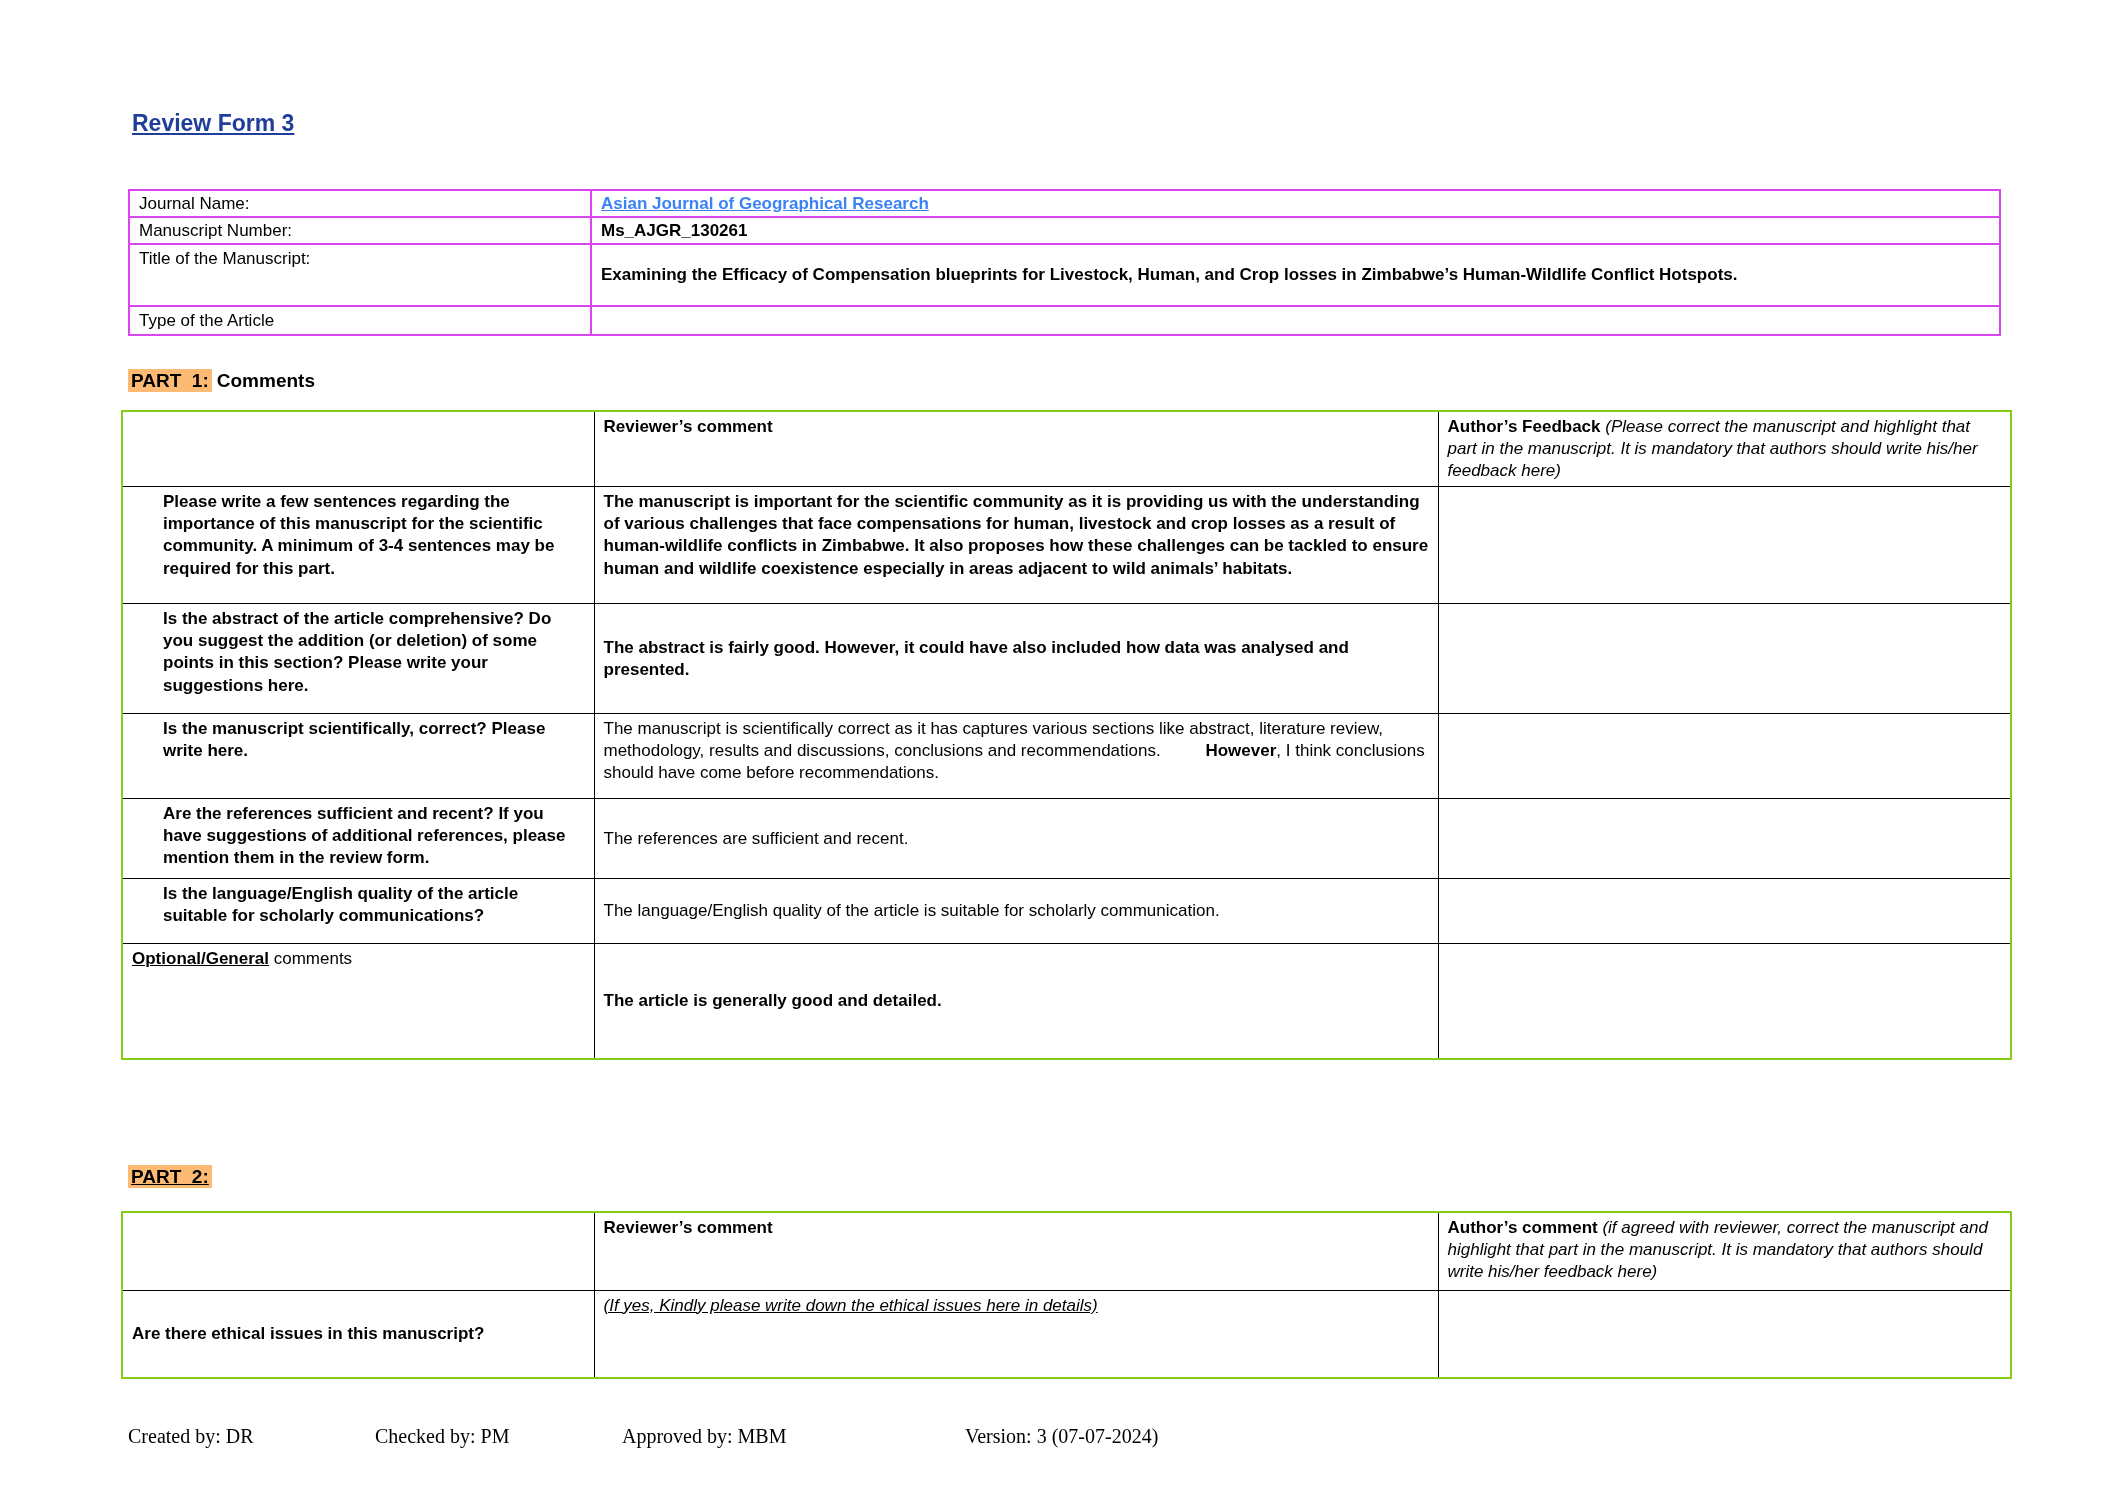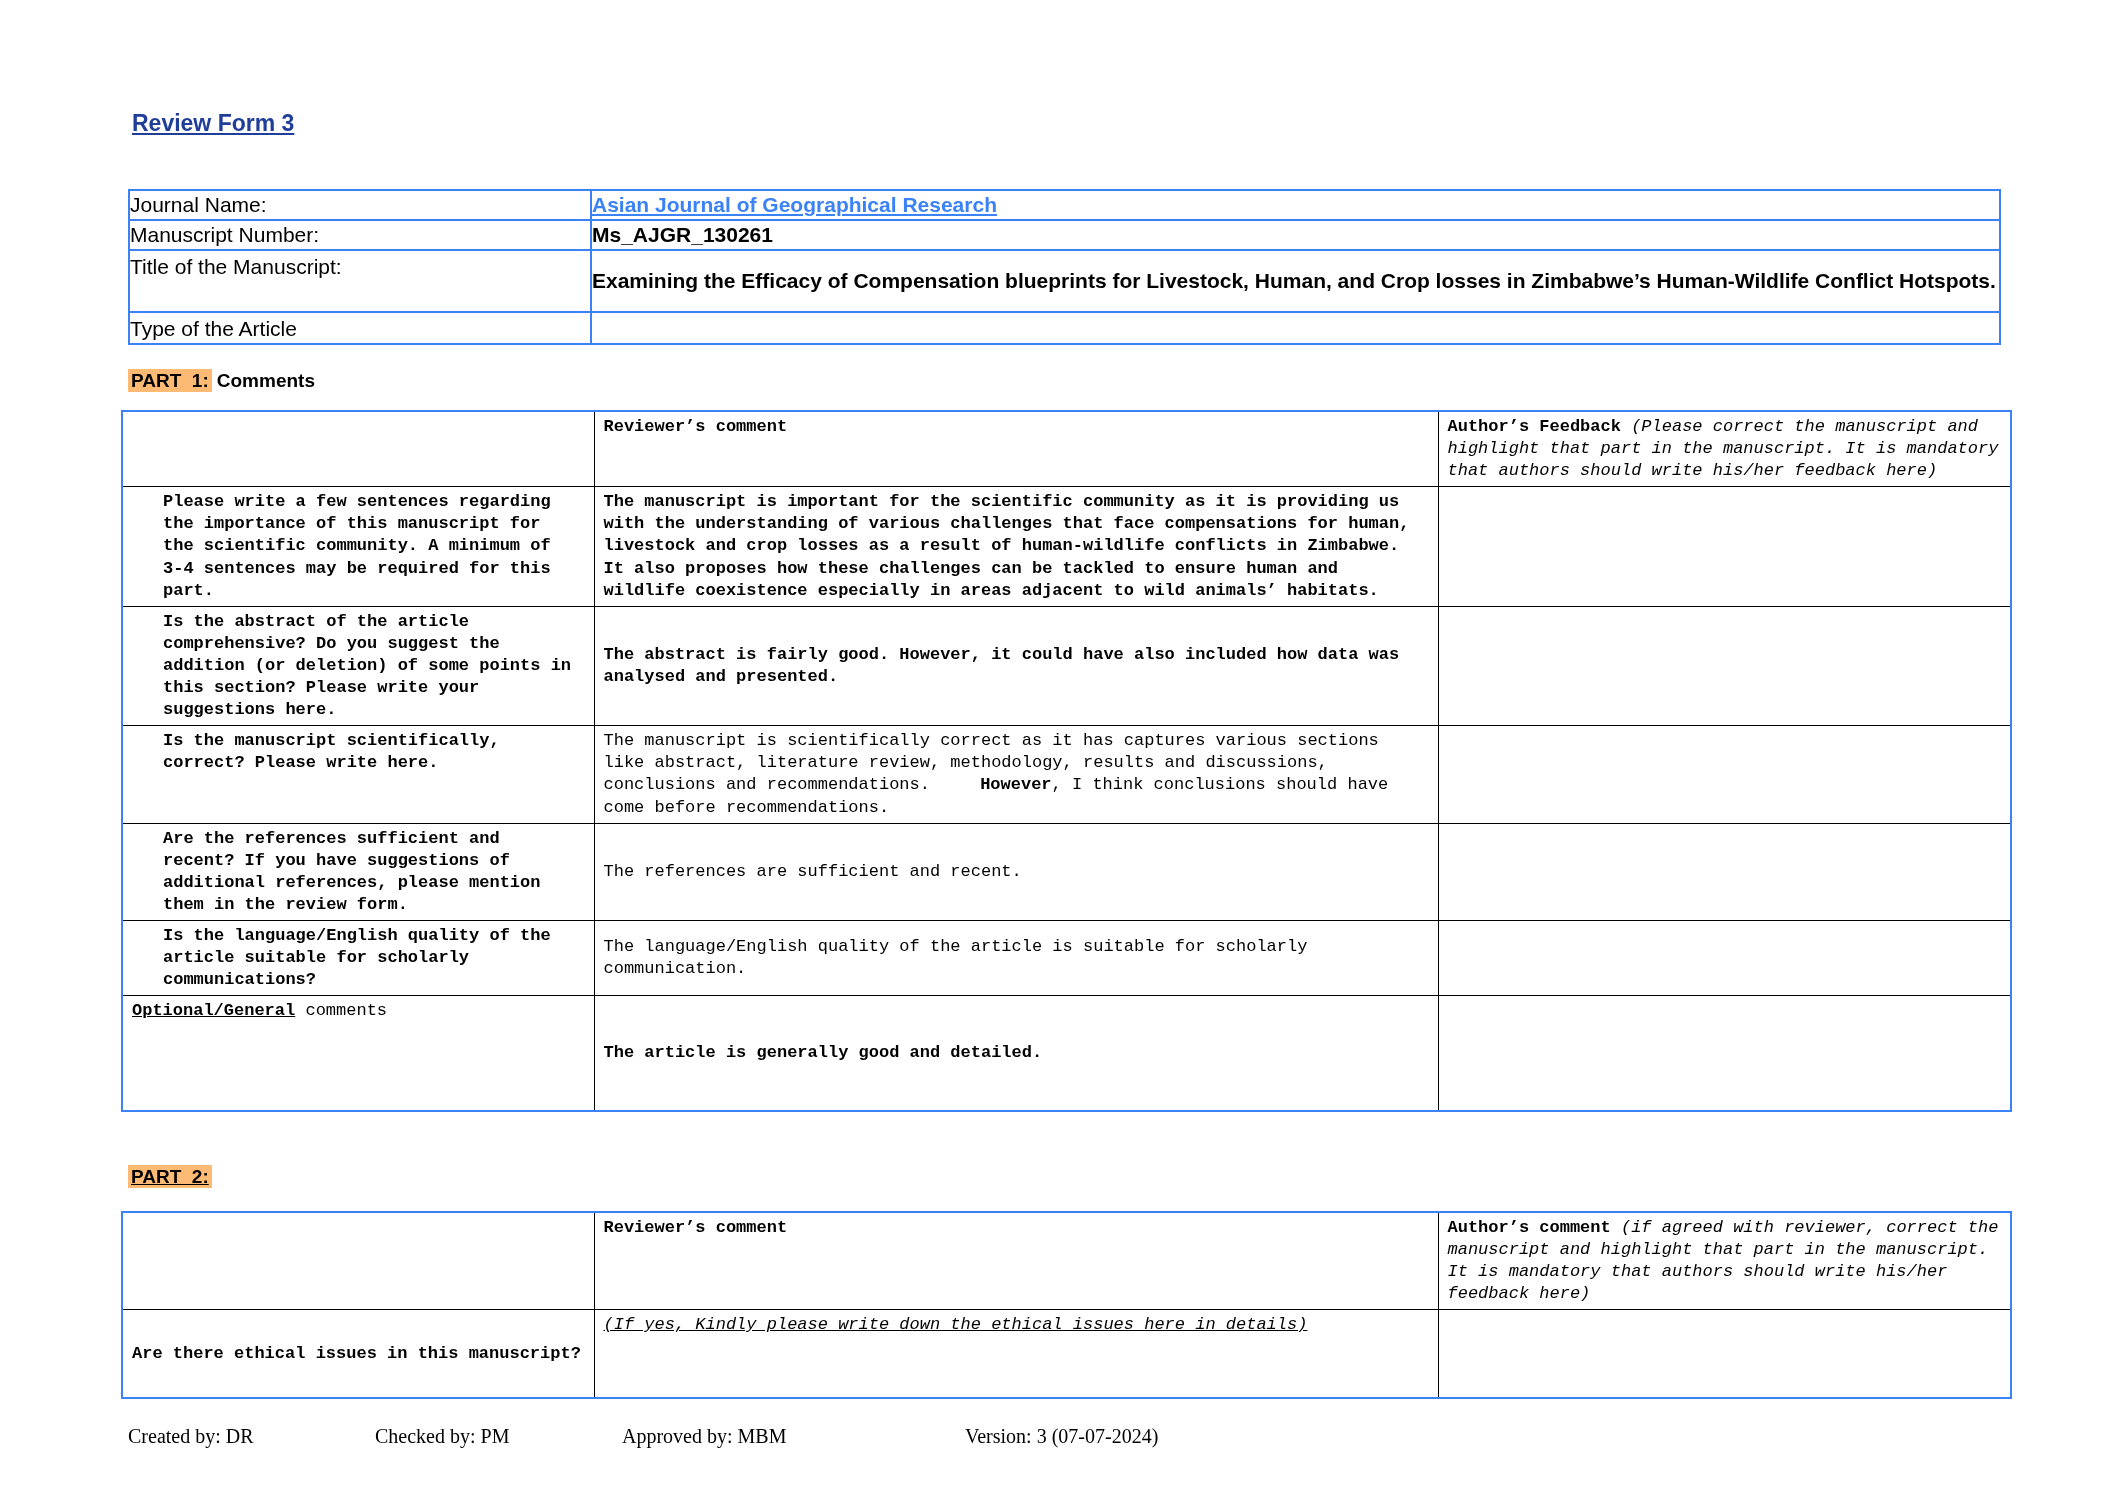--- a/index.html
+++ b/index.html
@@ -12,40 +12,40 @@
   #page-title {
     position:absolute; left:128px; top:106px; margin:4px;
     font-size:23px; font-weight:bold; color:#1F3D99; text-decoration:underline;
   }
 
   
   table.journal {
     position:absolute; left:128px; top:189px; width:1873px;
     border-collapse:collapse; table-layout:fixed; background:#fff;
   }
-  table.journal td { border:2px solid #3b82f6; font-size:21px; padding:2px 0; vertical-align:middle; overflow:hidden; }
+  table.journal td { border:2px solid #d946ef; font-size:17px; padding:2px 9px; vertical-align:middle; overflow:hidden; }
   tr.jr-sm  { height:27px; }
   tr.jr-ttl { height:62px;margin-left:39px; }
   tr.jr-typ { height:29px; }
   .jlabel-top { vertical-align:top !important; padding-top:4px !important; }
   .jvalue { font-weight:bold; }
   a.jlink { color:#3b82f6; font-weight:bold; text-decoration:underline; cursor:pointer; }
 
   
   .part-heading { position:absolute; font-size:19px; font-weight:bold; }
   #p1h { left:128px; top:370px; }
   #p2h { left:128px; top:1166px; }
   .hl { background:#fdba74; white-space:pre; padding:1px 3px; }
   .hl-underline { text-decoration:underline; }
   .heading-rest { margin-left:5px; }
 
   
   table.part {
     position:absolute; left:121px; width:1889px;
-    border-collapse:collapse; table-layout:fixed; background:#fff; border:2px solid #3b82f6;font-family:Liberation Mono, monospace;
+    border-collapse:collapse; table-layout:fixed; background:#fff; border:2px solid #84cc16;
   }
   #part1-table { top:410px; }
   #part2-table { top:1211px; }
   table.part td {
     border:1.5px solid #000; font-size:17px; padding:4px 9px;
     vertical-align:top; line-height:1.3; overflow:hidden;
   }
   col.c1 { width:472px; } col.c2 { width:844px; } col.c3 { width:573px; }
 
   tr.h70{height:70px} tr.h117{height:117px} tr.h60{height:60px} tr.h110{height:110px}

